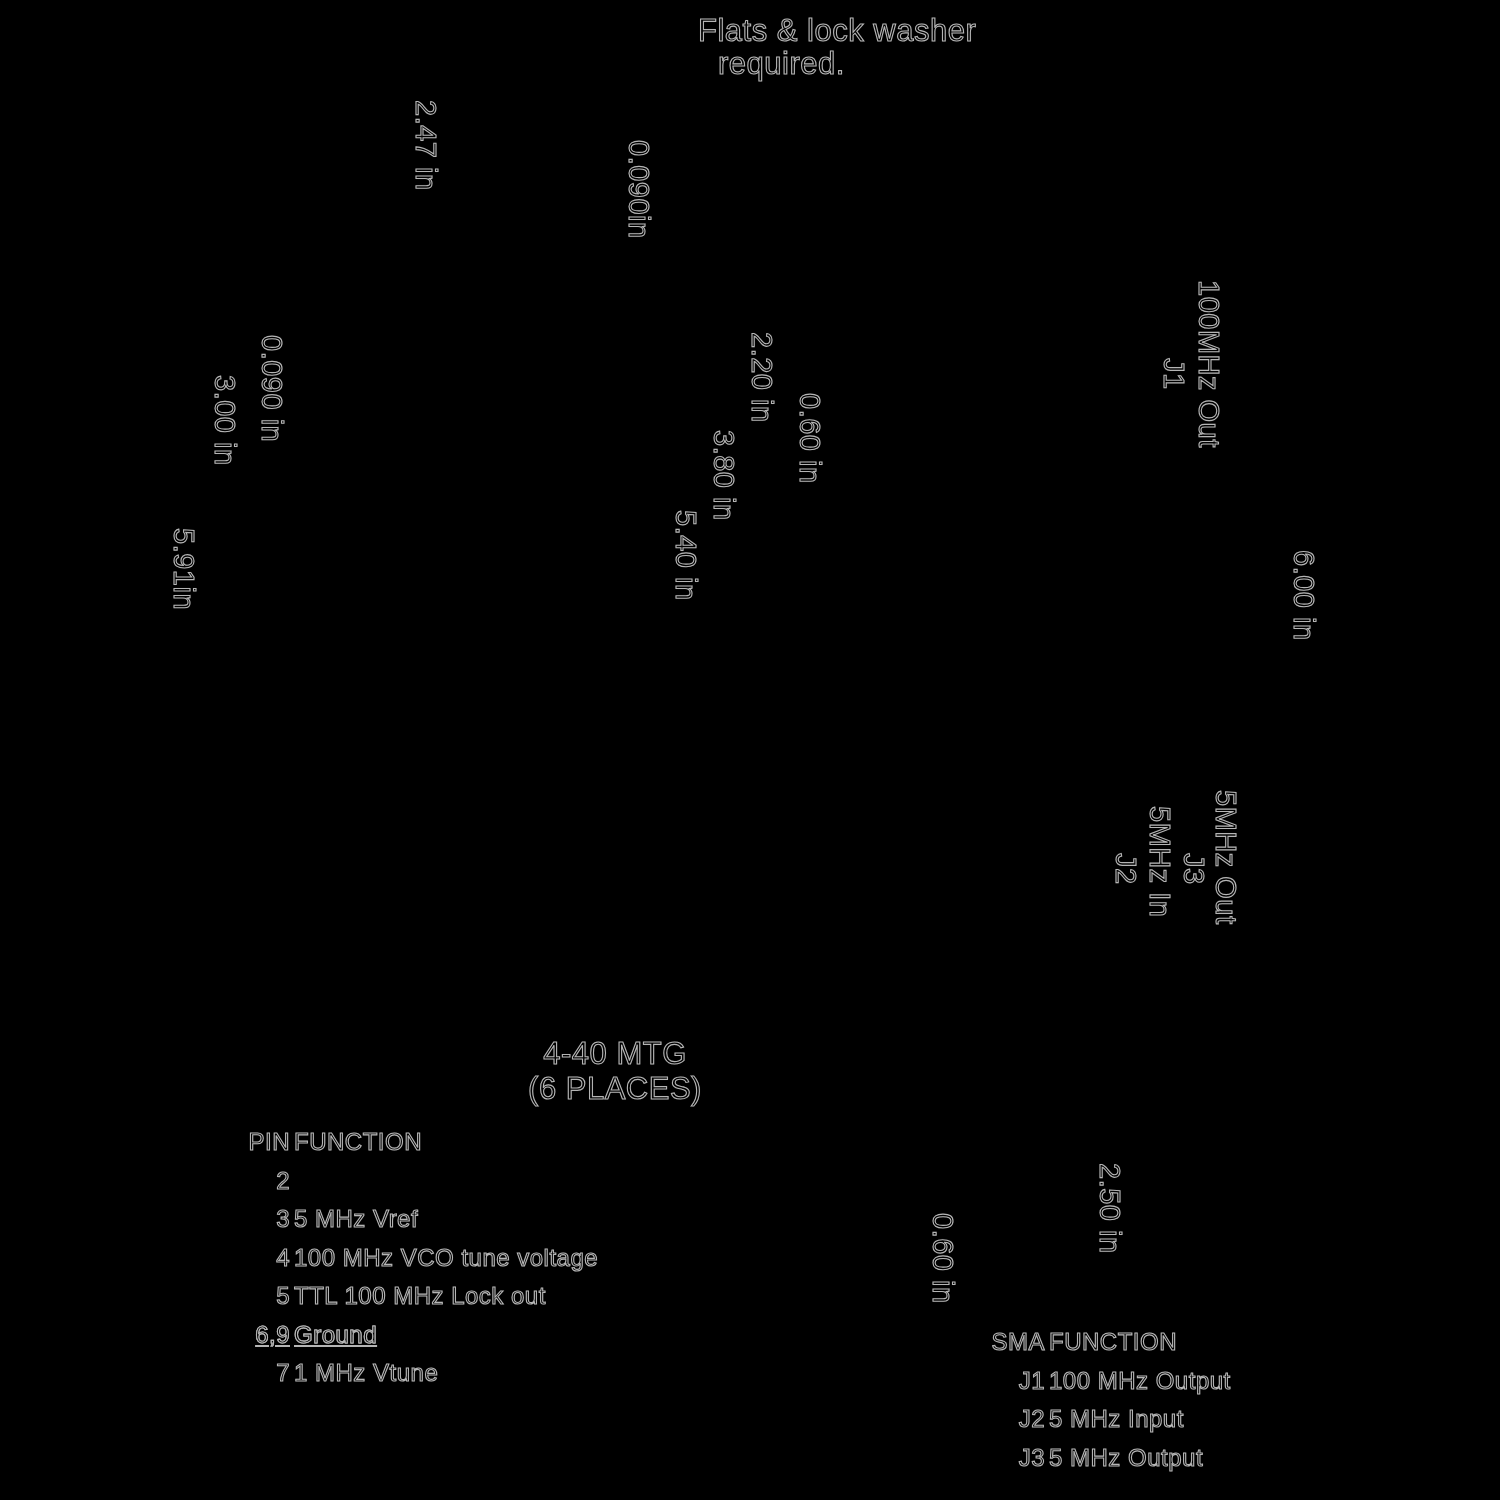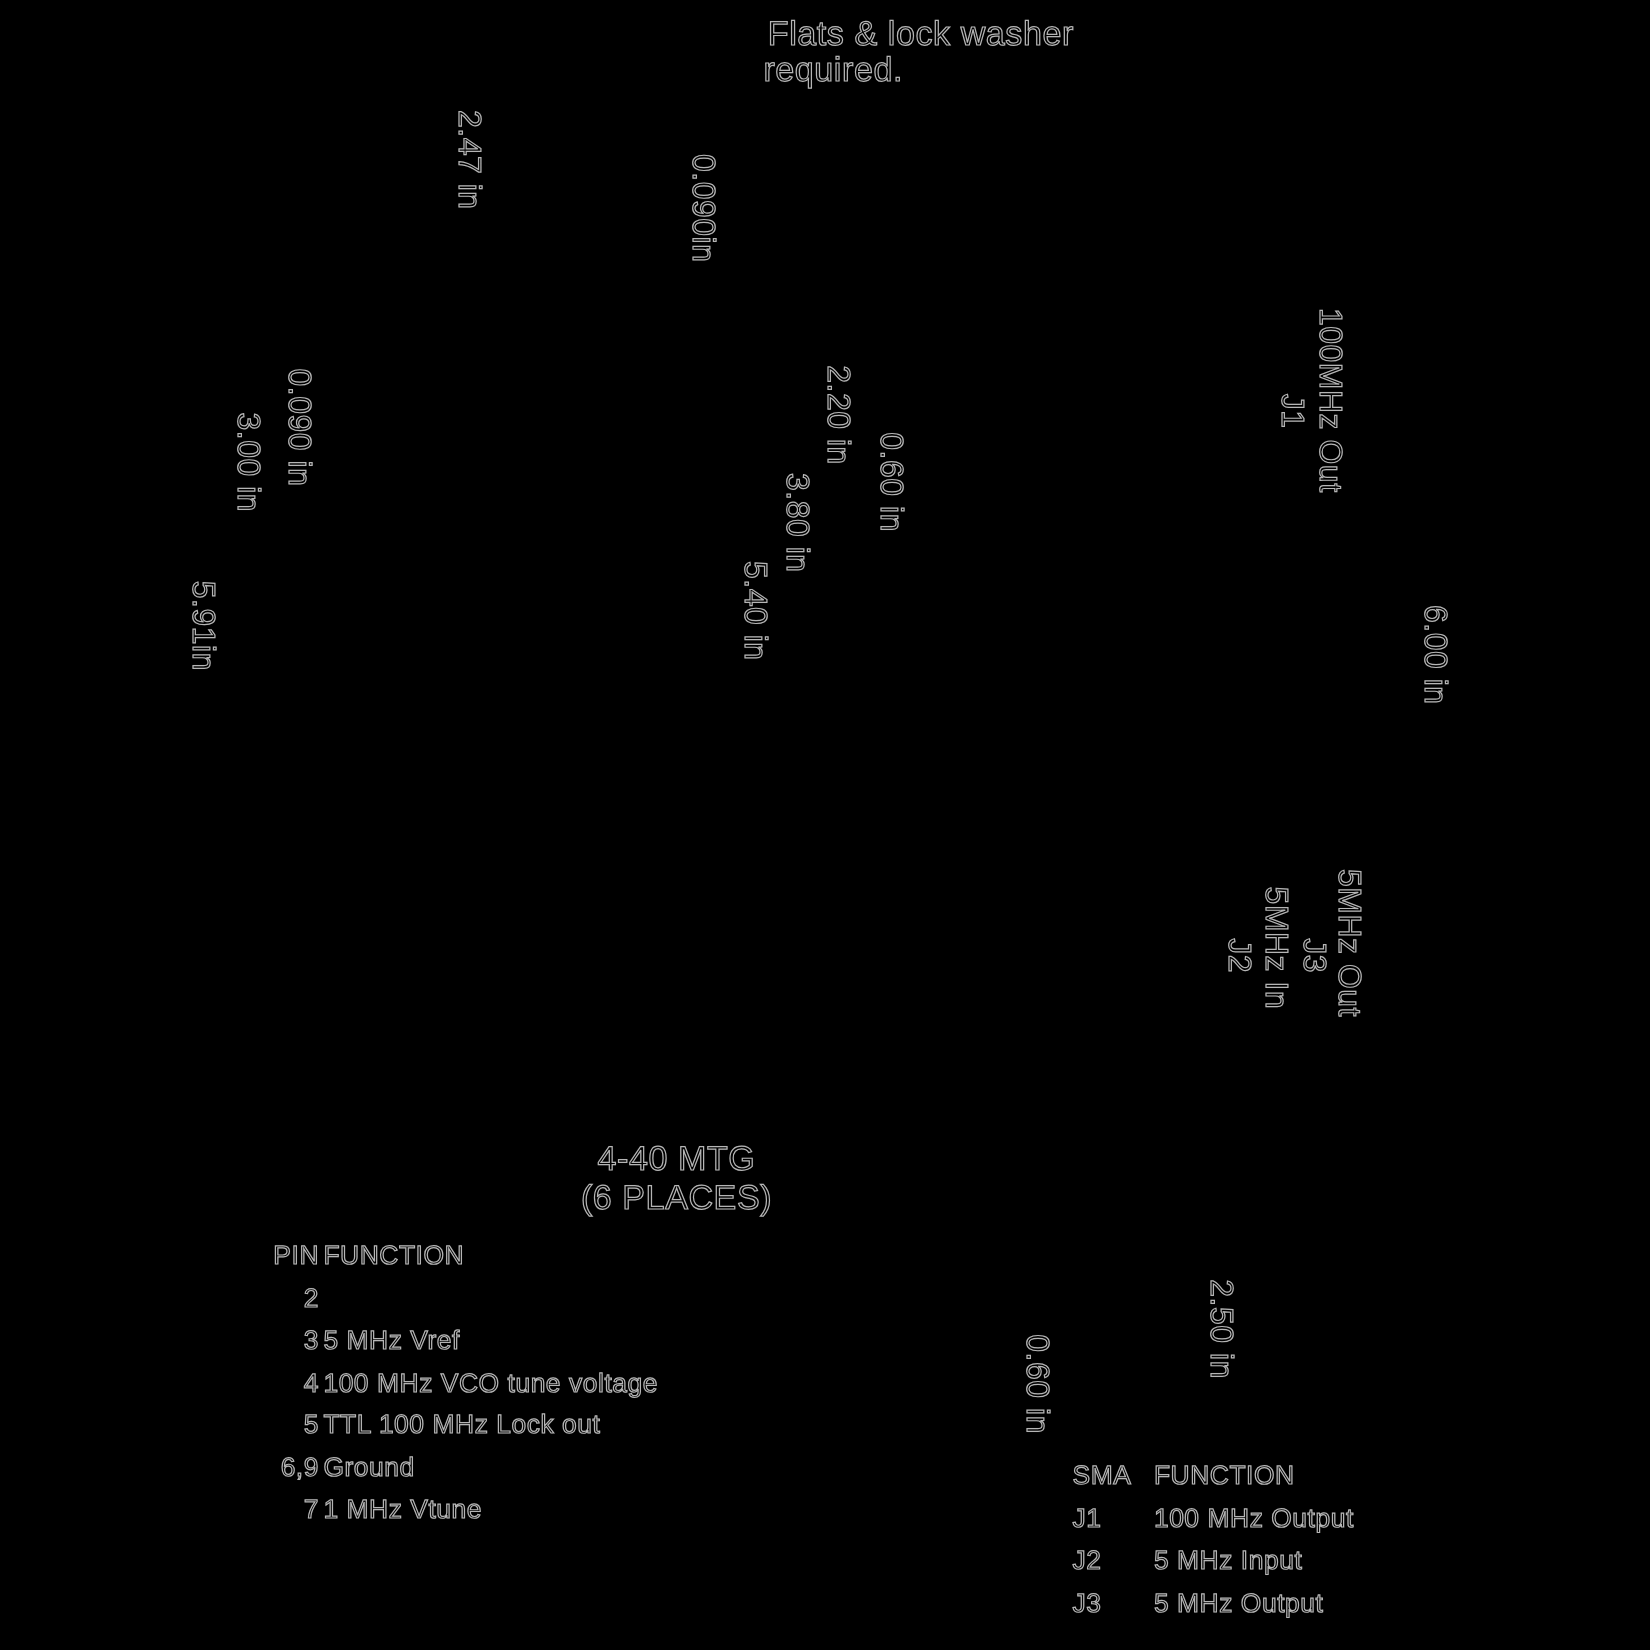--- a/index.html
+++ b/index.html
@@ -15,31 +15,31 @@
     white-space:nowrap;
     font-size:29px;
     letter-spacing:.5px;
   }
   .vert{ writing-mode:vertical-rl; }
   .note{ font-size:31px; line-height:33px; }
   .mtg{ text-align:center; width:210px; line-height:35px; white-space:normal; }
   .tbl{ position:absolute; }
   .row{ display:flex; height:38.5px; align-items:flex-start; font-size:24px; }
   .pincol{ width:60px; text-align:right; flex:0 0 auto; }
-  .smacol{ width:70px; flex:0 0 auto; }
+  .smacol{ width:70px; text-align:right; flex:0 0 auto; }
   .funccol{ margin-left:4px; text-align:left; }
   .hdr{ }
 </style>
 </head>
 <body>
 
 <div id="canvas">
 
   <div class="t note" style="left:698px;top:14px;">Flats &amp; lock washer</div>
-  <div class="t note" style="left:694px;top:47px;text-align:right;">required.</div>
+  <div class="t note" style="left:718px;top:47px;text-align:right;">required.</div>
 
   <div class="t vert" style="left:409px;top:100px;">2.47 in</div>
   <div class="t vert" style="left:622px;top:140px;">0.090in</div>
 
   <div class="t vert" style="left:255px;top:335px;">0.090 in</div>
   <div class="t vert" style="left:208px;top:375px;">3.00 in</div>
   <div class="t vert" style="left:167px;top:528px;">5.91in</div>
 
   <div class="t vert" style="left:745px;top:332px;">2.20 in</div>
   <div class="t vert" style="left:793px;top:393px;">0.60 in</div>
@@ -76,21 +76,21 @@
       <span class="funccol">5 MHz Vref</span>
     </div>
     <div class="t row" style="position:relative;">
       <span class="pincol">4</span>
       <span class="funccol">100 MHz VCO tune voltage</span>
     </div>
     <div class="t row" style="position:relative;">
       <span class="pincol">5</span>
       <span class="funccol">TTL 100 MHz Lock out</span>
     </div>
-    <div class="t row" style="position:relative;">
+    <div class="t row" style="position:relative;text-decoration:underline;">
       <span class="pincol">6,9</span>
       <span class="funccol">Ground</span>
     </div>
     <div class="t row" style="position:relative;">
       <span class="pincol">7</span>
       <span class="funccol">1 MHz Vtune</span>
     </div>
   </div>
 
   <div class="tbl" style="left:975px;top:1328px;">

